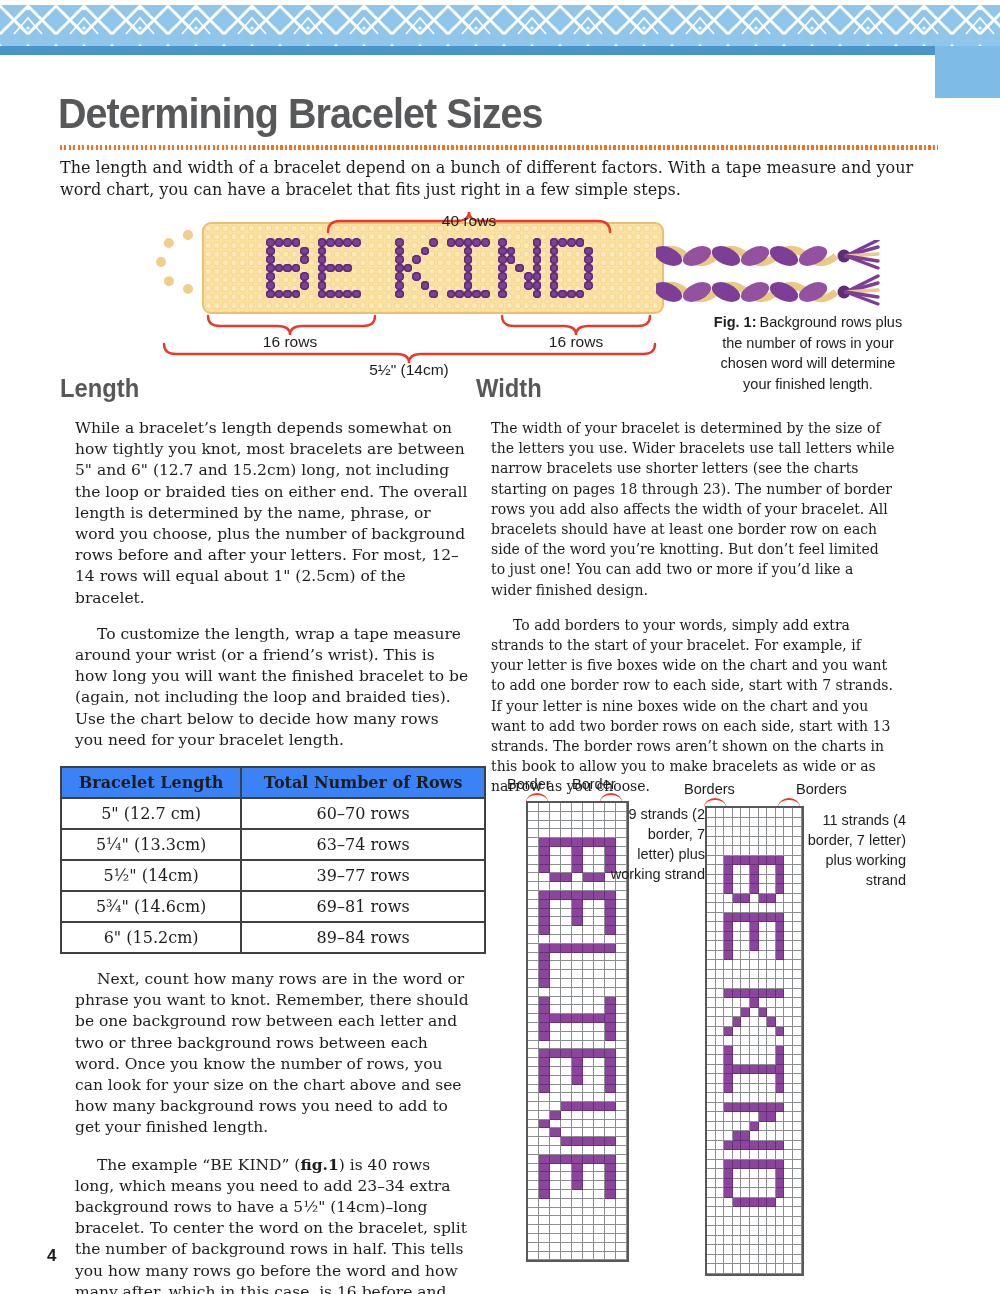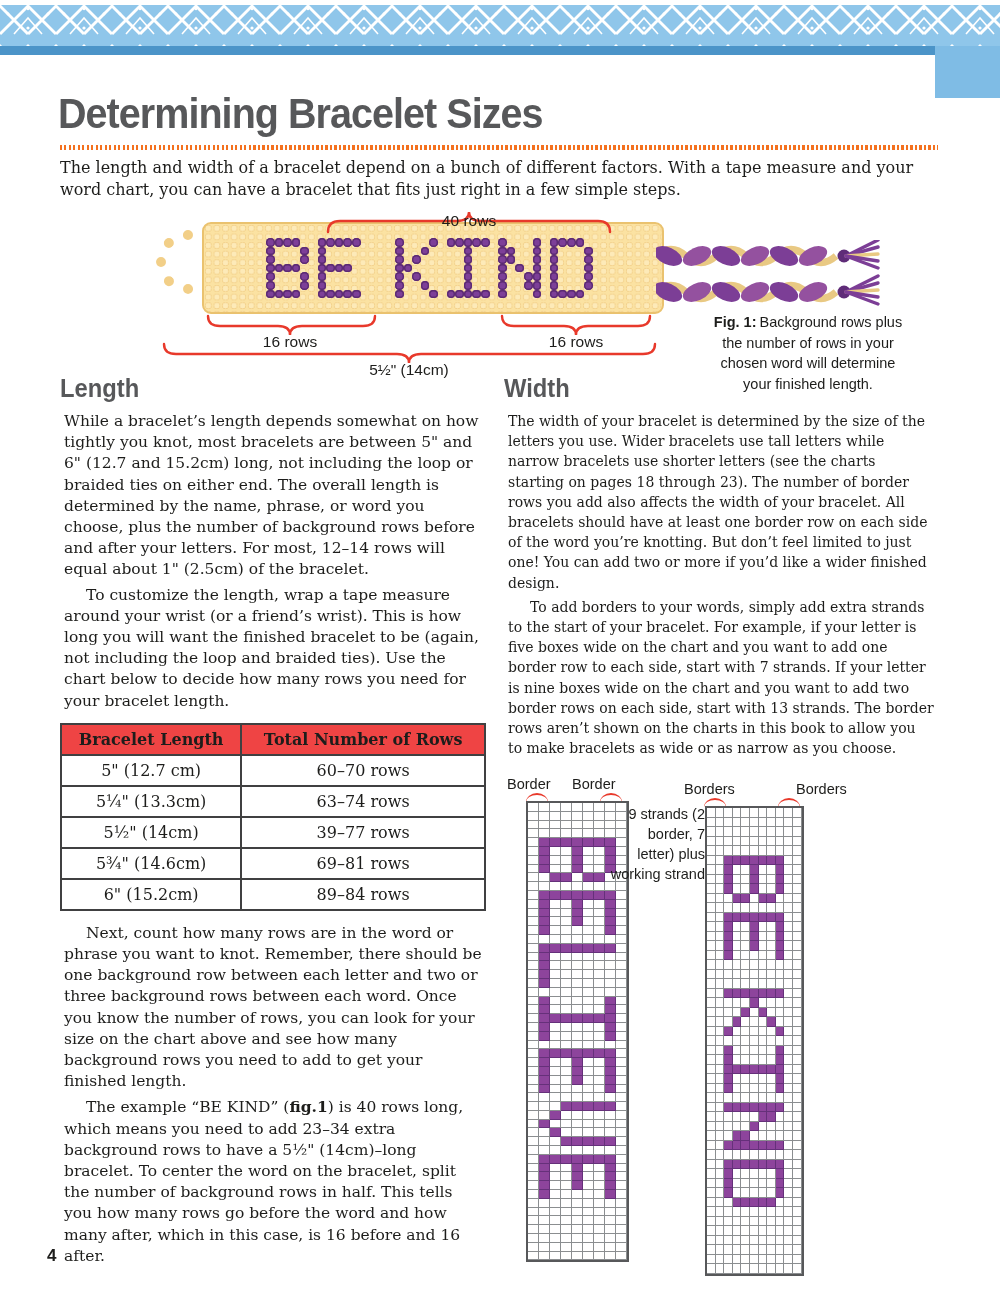--- a/index.html
+++ b/index.html
@@ -27,31 +27,31 @@
         box-shadow:inset 0 0 0 1.4px #5c2b73;}
   .ann-svg{position:absolute;left:0;top:0;pointer-events:none;}
   .fig1-label{position:absolute;font-family:"Liberation Sans",sans-serif;font-size:15.5px;
         width:90px;text-align:center;color:#1d1d1b;}
   .cap{position:absolute;font-family:"Liberation Sans",sans-serif;font-size:14.5px;line-height:1.42;text-align:center;}
   .cap .b{margin-right:3px;}
   .b{font-weight:bold;}
   
   .col{position:absolute;top:374px;}
   .col-left{left:60px;width:426px;}
-  .col-right{left:504px;width:434px;}
+  .col-right{left:476px;width:434px;}
   .col h2{margin:0 0 8px 0;font-family:"Liberation Sans",sans-serif;font-weight:bold;
           font-size:25px;color:#57585a;transform:scaleX(.95);transform-origin:0 50%;}
-  .col p{margin:4px;font-size:15.5px;line-height:21.2px;}
+  .col p{margin:15px;font-size:15.5px;line-height:21.2px;}
   .col-right p{font-size:14px;line-height:20.2px;}
   .indent{text-indent:22px;}
   
   table.size{border-collapse:collapse;width:100%;margin:11px 0 12px 0;
         border:2.5px solid #404041;font-size:16px;}
   table.size th,table.size td{border:2px solid #404041;text-align:center;padding:5px 3px;}
-  table.size th{background:#ef4444;font-weight:bold;text-align:center;}
+  table.size th{background:#3b82f6;font-weight:bold;text-align:center;}
   
   .border-label{position:absolute;font-family:"Liberation Sans",sans-serif;font-size:14.5px;color:#1d1d1b;}
   .arc{position:absolute;width:22px;height:7px;border-top:2.5px solid #e8392b;
        border-radius:50% 50% 0 0/100% 100% 0 0;}
   .gridbox{position:absolute;display:grid;background:#fff;border:2px solid #57585a;}
   .gridbox div{box-sizing:border-box;border-right:1px solid #8b8e90;border-bottom:1px solid #8b8e90;}
   .gridbox div.on{background:#8d449c;border-color:#65307a;}
   .strand-note{position:absolute;font-family:"Liberation Sans",sans-serif;font-size:14.5px;line-height:1.38;text-align:right;}
   
   .footer{position:absolute;left:47px;top:1246px;display:flex;align-items:baseline;gap:22px;
@@ -1308,19 +1308,20 @@
       <div></div>
       <div></div>
       <div></div>
       <div></div>
       <div></div>
       <div></div>
       <div></div>
     </div>
 
   <div class="strand-note" style="left:610px;top:804px;width:95px;">9 strands (2 border, 7 letter) plus working strand</div>
+  <div class="strand-note" style="left:806px;top:810px;width:100px;">11 strands (4 border, 7 letter) plus working strand</div>
 
 
   <div class="footer">
     <span class="num">4</span>
   </div>
 
 </div>
 
 </body></html>

